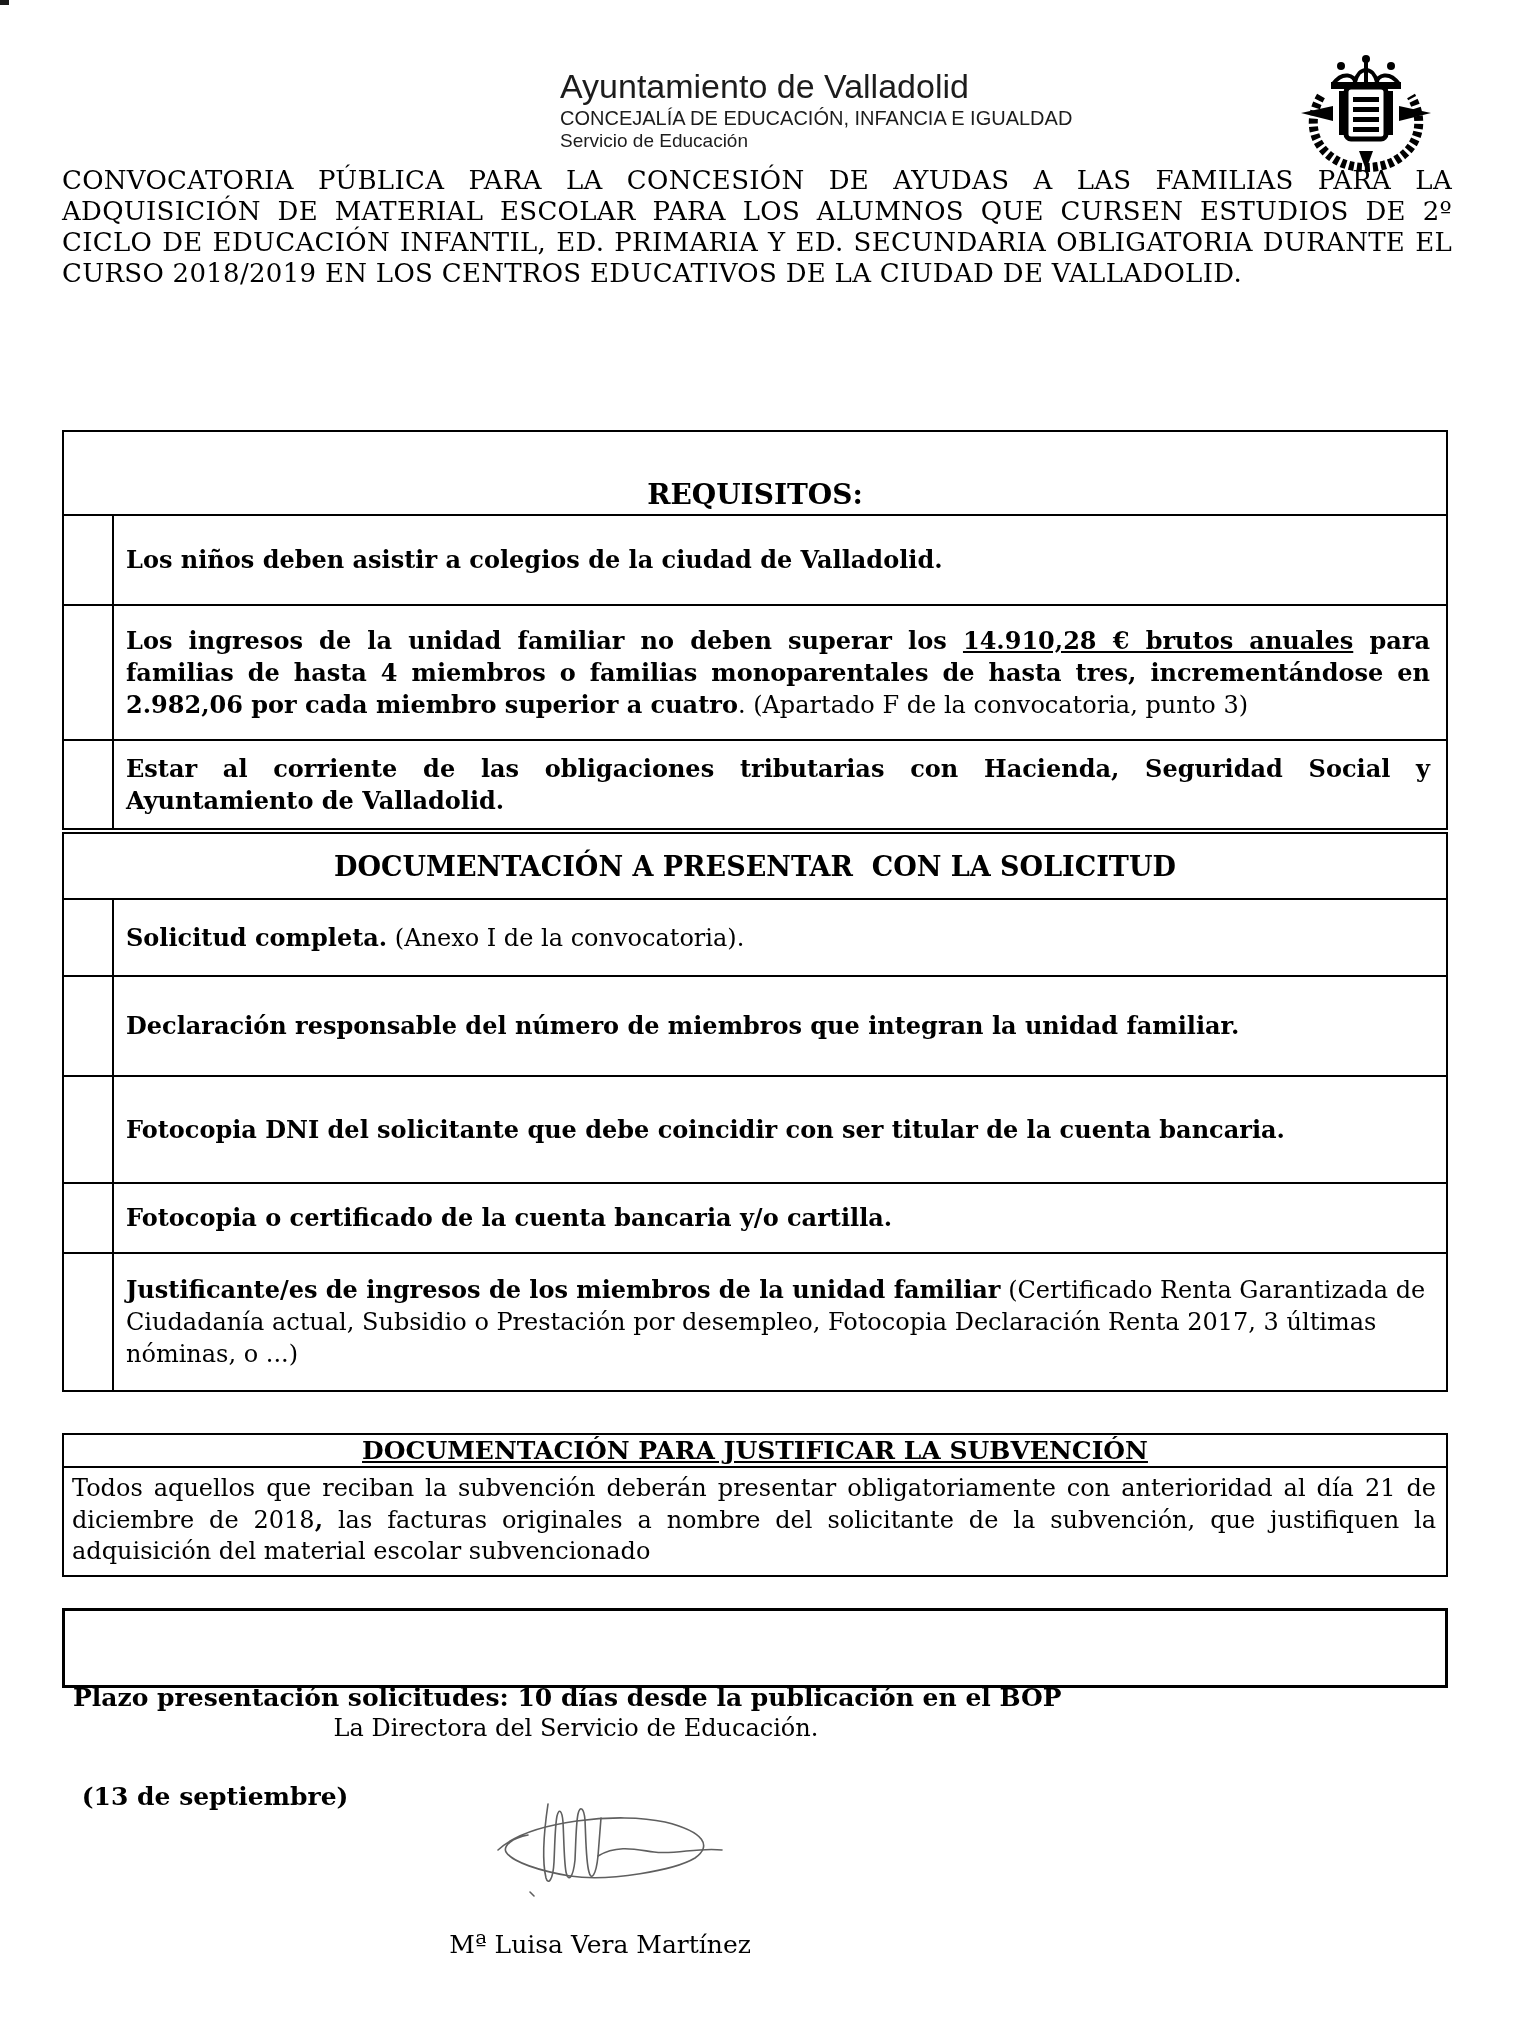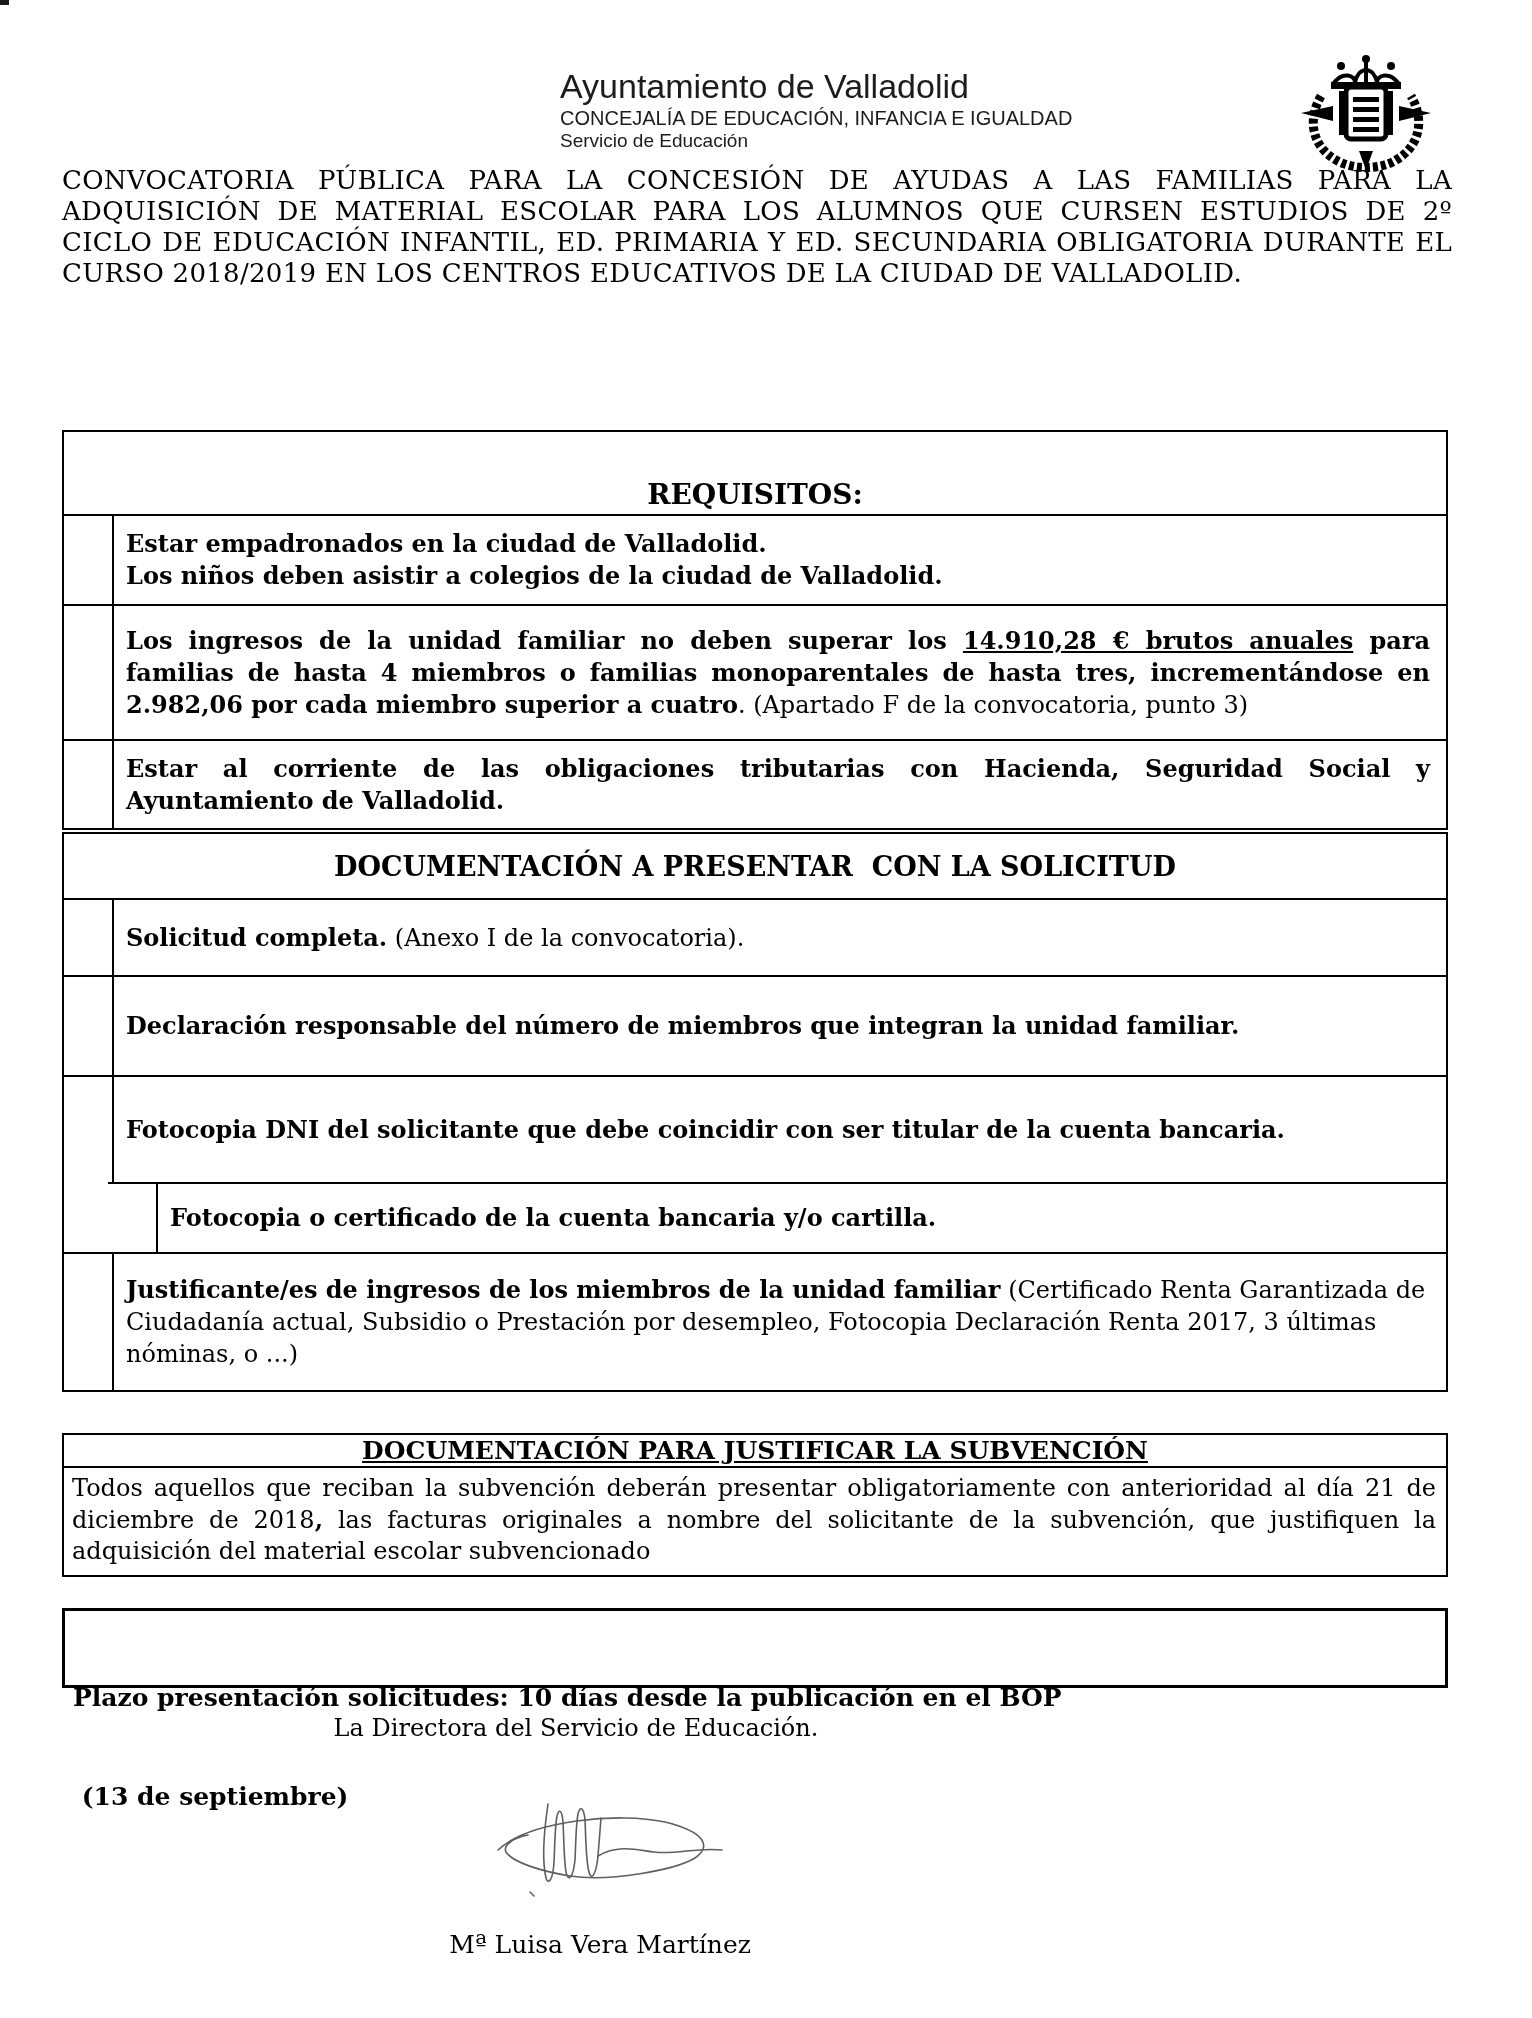--- a/index.html
+++ b/index.html
@@ -30,21 +30,21 @@
   .b{font-weight:bold;}
   .n{font-weight:normal;}
   .u{font-weight:bold;text-decoration:underline;}
   .just{text-align:justify;}
   .t1{top:430px;}
   .t1 .tbl-hdr{height:84px;align-items:flex-end;padding-bottom:3px;font-size:28px;}
   .t1 .r1{height:88px;} .t1 .r2{height:135px;} .t1 .r3{height:89px;}
   .t2{top:832px;}
   .t2 .tbl-hdr{height:66px;align-items:center;font-size:27px;white-space:pre-wrap;}
   .t2 .r1{height:75px;} .t2 .r2{height:100px;} .t2 .r3{height:107px;}
-  .t2 .r4{height:70px;margin-left:44px;} .t2 .r5{height:138px;}
+  .t2 .r4{height:70px;} .t2 .r5{height:138px;}
   .t3{top:1433px;}
   .t3 .tbl-hdr{height:33px;align-items:center;font-size:25px;}
   .t3 .tbl-hdr span{text-decoration:underline;}
   .t3-body{padding:5px 10px 8px 8px;font-size:24px;line-height:31px;text-align:justify;}
   
   .plazo{left:62px;top:1608px;width:1386px;height:80px;border:3px solid #000;
          box-sizing:border-box;font-weight:bold;font-size:25px;line-height:33px;
          padding:4px 10px 0 8px;white-space:pre-wrap;}
   
   .director{left:62px;top:1714px;width:1028px;text-align:center;font-size:24px;}
@@ -92,21 +92,20 @@
 
 <div class="abs doc-title">CONVOCATORIA PÚBLICA PARA LA CONCESIÓN DE AYUDAS A LAS FAMILIAS PARA LA ADQUISICIÓN DE MATERIAL ESCOLAR PARA LOS ALUMNOS QUE CURSEN ESTUDIOS DE 2º CICLO DE EDUCACIÓN INFANTIL, ED. PRIMARIA Y ED. SECUNDARIA OBLIGATORIA DURANTE EL CURSO 2018/2019 EN LOS CENTROS EDUCATIVOS DE LA CIUDAD DE VALLADOLID.</div>
 
 <div class="abs tbl t1">
   <div class="tbl-hdr">
     <span>REQUISITOS:</span>
   </div>
   <div class="row r1">
     <div class="cell-check"></div>
     <div class="cell-text b">
-      <div>Estar empadronados en la ciudad de Valladolid.</div>
       <div>Los niños deben asistir a colegios de la ciudad de Valladolid.</div>
     </div>
   </div>
   <div class="row r2">
     <div class="cell-check"></div>
     <div class="cell-text">
       <div class="just"><span class="b">Los ingresos de la unidad familiar no deben superar los </span><span class="u">14.910,28 € brutos anuales</span><span class="b"> para familias de hasta 4 miembros o familias monoparentales de hasta tres, incrementándose en 2.982,06 por cada miembro superior a cuatro</span><span class="n">. (Apartado F de la convocatoria, punto 3)</span></div>
     </div>
   </div>
   <div class="row r3">

